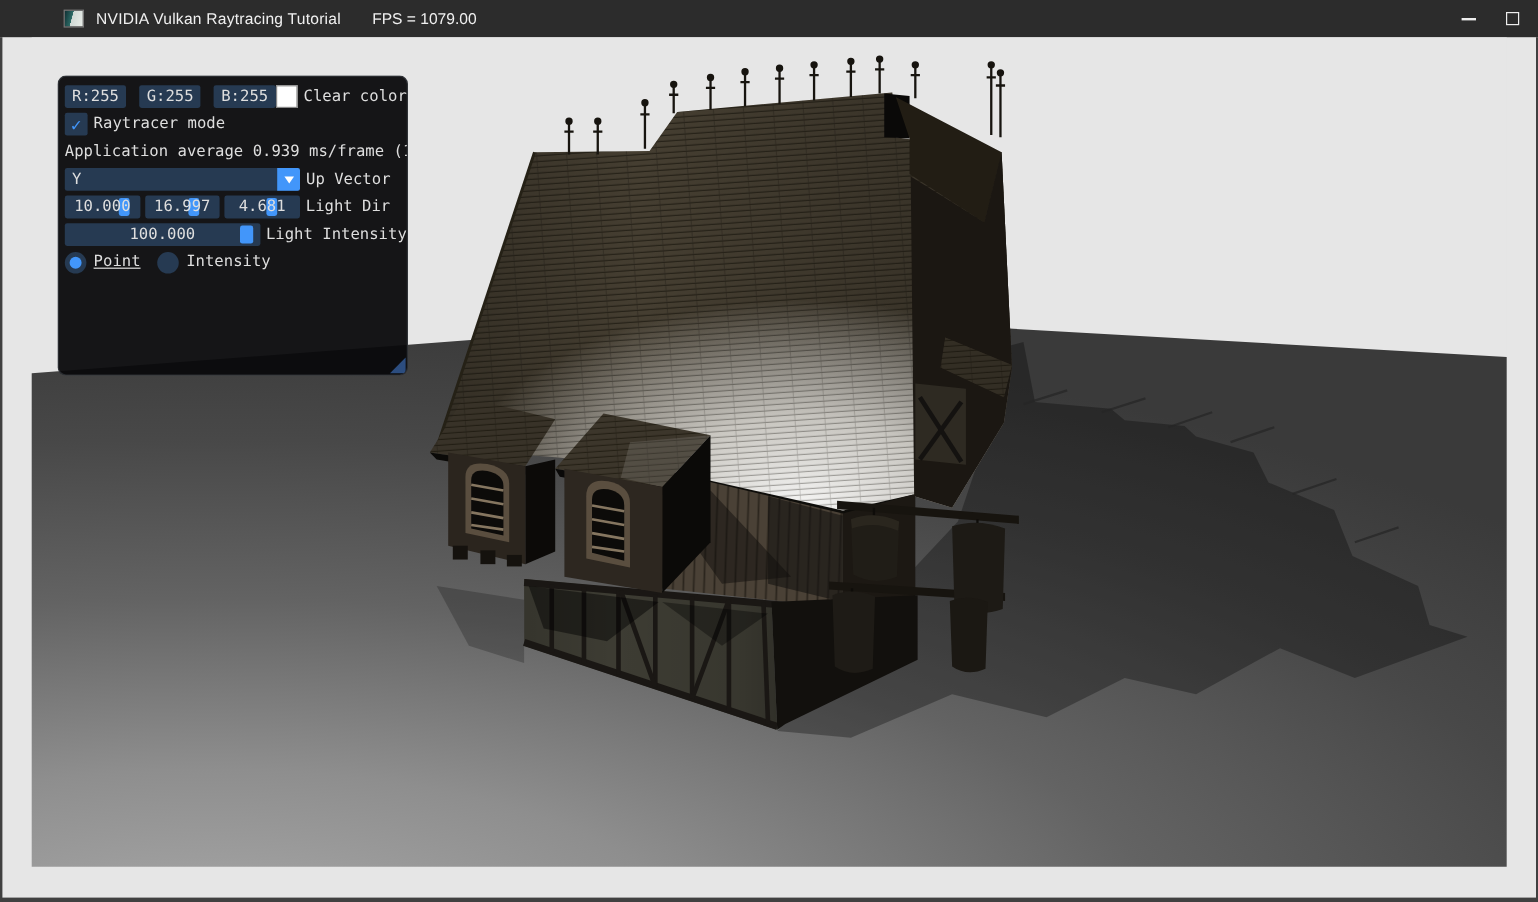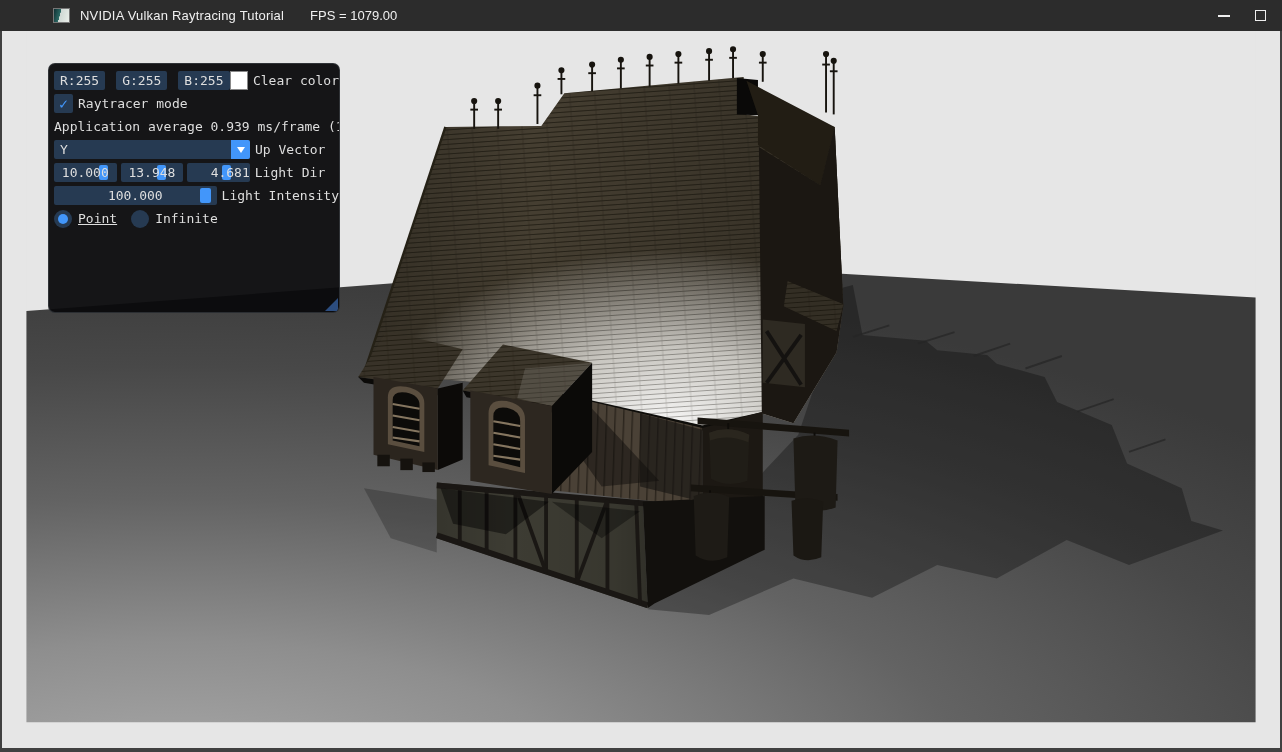--- a/index.html
+++ b/index.html
@@ -357,42 +357,42 @@
       <span class="wlabel">Up Vector</span>
     </div>
 
     <div class="row">
       <div class="frame slider3">
         <div class="grab" style="left:72%;"></div>
         <span style="position:relative;">10.000</span>
       </div>
       <div class="frame slider3">
         <div class="grab" style="left:58%;"></div>
-        <span style="position:relative;">13.948</span>
-      </div>
-      <div class="frame slider3" style="margin-right:0;justify-content:flex-end;">
+        <span style="position:relative;">16.997</span>
+      </div>
+      <div class="frame slider3" style="margin-right:0;">
         <div class="grab" style="left:56%;"></div>
         <span style="position:relative;">4.681</span>
       </div>
       <span class="wlabel">Light Dir</span>
     </div>
 
     <div class="row">
       <div class="frame" id="slider-main">
         <div class="grab" style="right:6px;width:11px;"></div>
         <span style="position:relative;">100.000</span>
       </div>
       <span class="wlabel">Light Intensity</span>
     </div>
 
     <div class="row">
       <div class="radio">
           <div class="dot"></div>
         </div>
       <span style="margin-right:14px;text-decoration:underline;">Point</span>
       <div class="radio"></div>
-      <span>Infinite</span>
+      <span>Intensity</span>
     </div>
 
     <div id="resize-grip"></div>
   </div>
 
 </div>
 
 </body></html>

